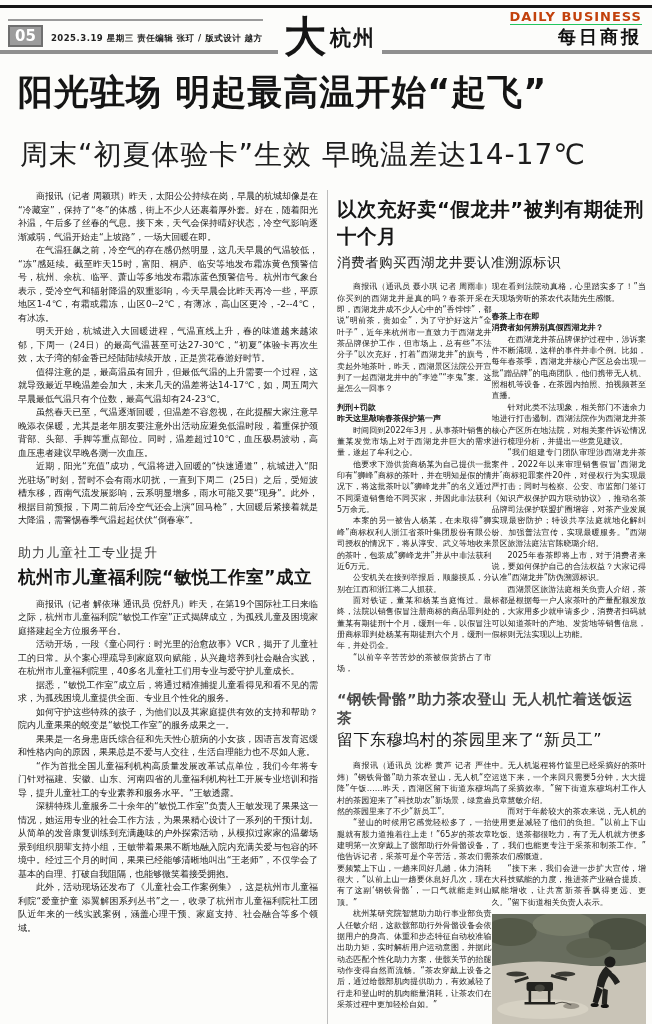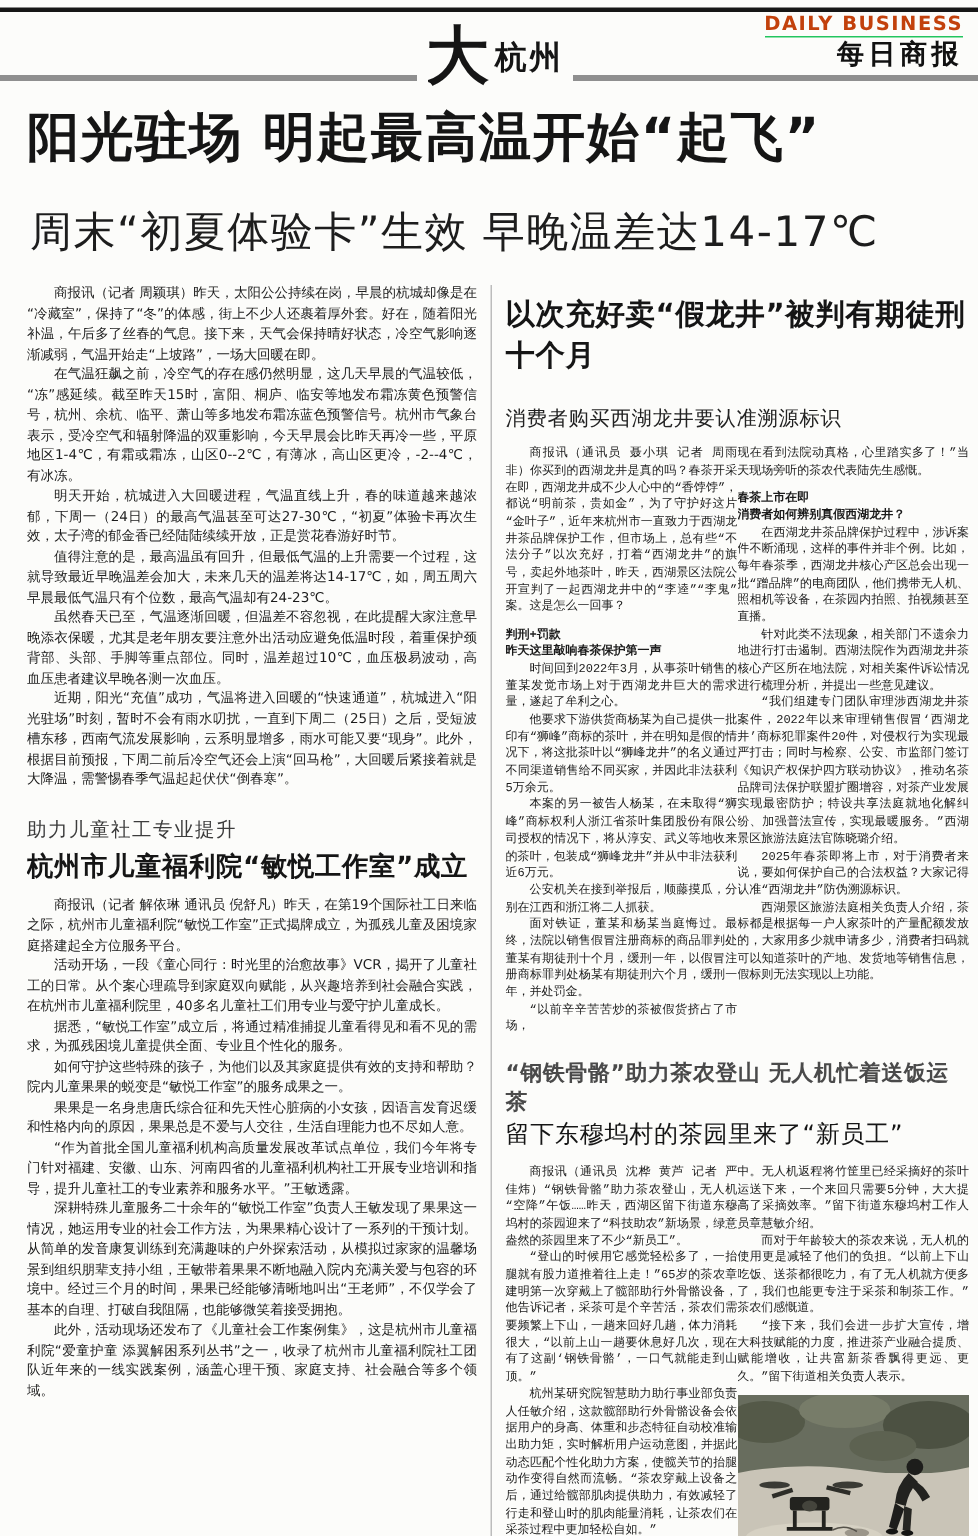--- a/index.html
+++ b/index.html
@@ -41,38 +41,42 @@
   .col-left{width:300px;flex:none;overflow:hidden;}
   .v-divider{width:1px;background:#bcbcbc;margin:0 9px;flex:none;}
   .col-right{flex:1;min-width:0;overflow:hidden;}
   
   .body-text p{margin:0;text-indent:2em;text-align:justify;font-size:9px;line-height:1.5;color:#1b1b1b;}
   .no-indent{text-indent:0 !important;}
   
   .kicker{font-size:13px;color:#3c3c3c;margin:16px 0 3px;letter-spacing:1px;}
   .sec-headline{font-size:17.5px;font-weight:900;margin:0 0 9px;letter-spacing:.5px;}
   
-  .lj-headline{font-size:19.5px;font-weight:900;margin:6px 0 20px;letter-spacing:.5px;}
+  .lj-headline{font-size:19.5px;font-weight:900;margin:6px 0 4px;letter-spacing:.5px;}
   .lj-subhead{font-size:13.5px;color:#222;margin:0 0 9px;letter-spacing:.5px;}
-  .two-col{display:flex;font-family:Liberation Mono, monospace;}
+  .two-col{display:flex;}
   .sub-col{flex:1;min-width:0;overflow:hidden;}
   .sub-col p{margin:0;text-indent:2em;text-align:justify;font-size:8px;line-height:1.42;color:#1b1b1b;}
   .inline-head{font-weight:800;text-indent:0 !important;font-size:9.3px;line-height:1.45;margin:5px 0 2px;}
   .inline-head.first{margin-top:7px;}
   
   .drone-kicker{font-size:14.5px;color:#4a4a4a;font-weight:600;margin:16px 0 2px;letter-spacing:.5px;}
   .drone-headline{font-size:16px;font-weight:400;margin:0 0 9px;letter-spacing:.5px;}
   .photo-wrap{margin-top:6px;}
   .photo-wrap svg{display:block;width:100%;height:112px;}
 </style>
 </head>
 <body>
 
 <div class="topline"></div>
 <div class="masthead">
+  <div class="mast-left">
+    <span class="page-badge">05</span>
+    <span class="date-line">2025.3.19 星期三  责任编辑 张玎 / 版式设计 越方</span>
+  </div>
   <div class="mast-center">
     <span class="logo-big">大</span>
     <span class="logo-city">杭州</span>
   </div>
   <div class="mast-right">
     <div class="mast-en">DAILY BUSINESS</div>
     <div class="mast-cn">每日商报</div>
   </div>
 </div>
 

